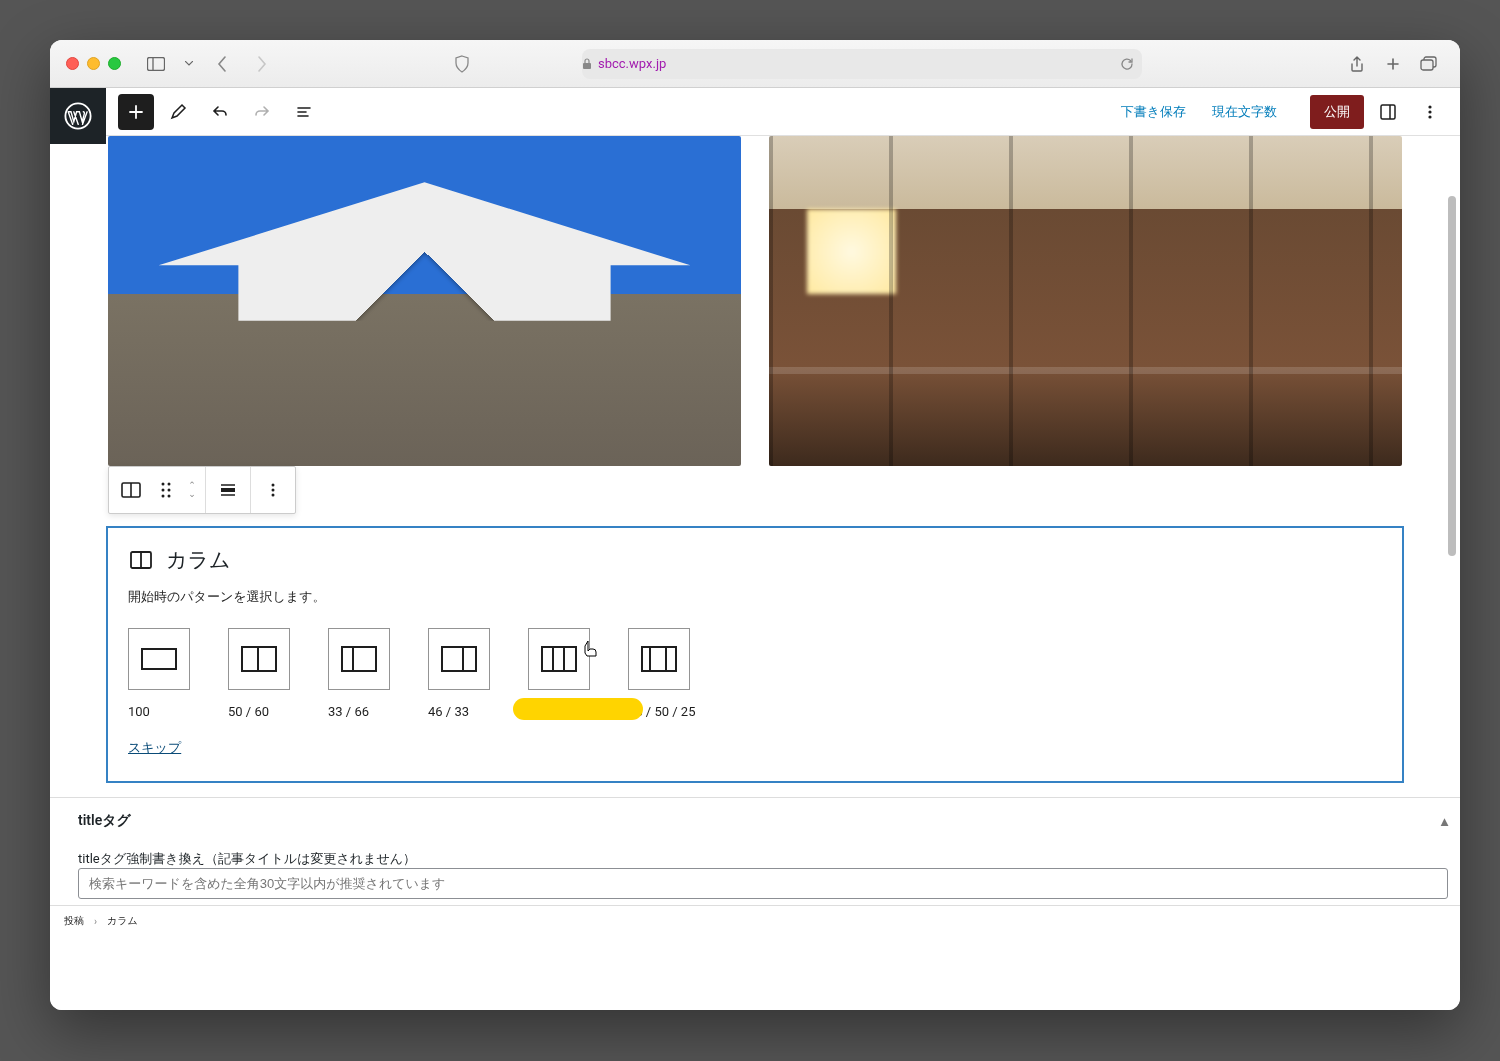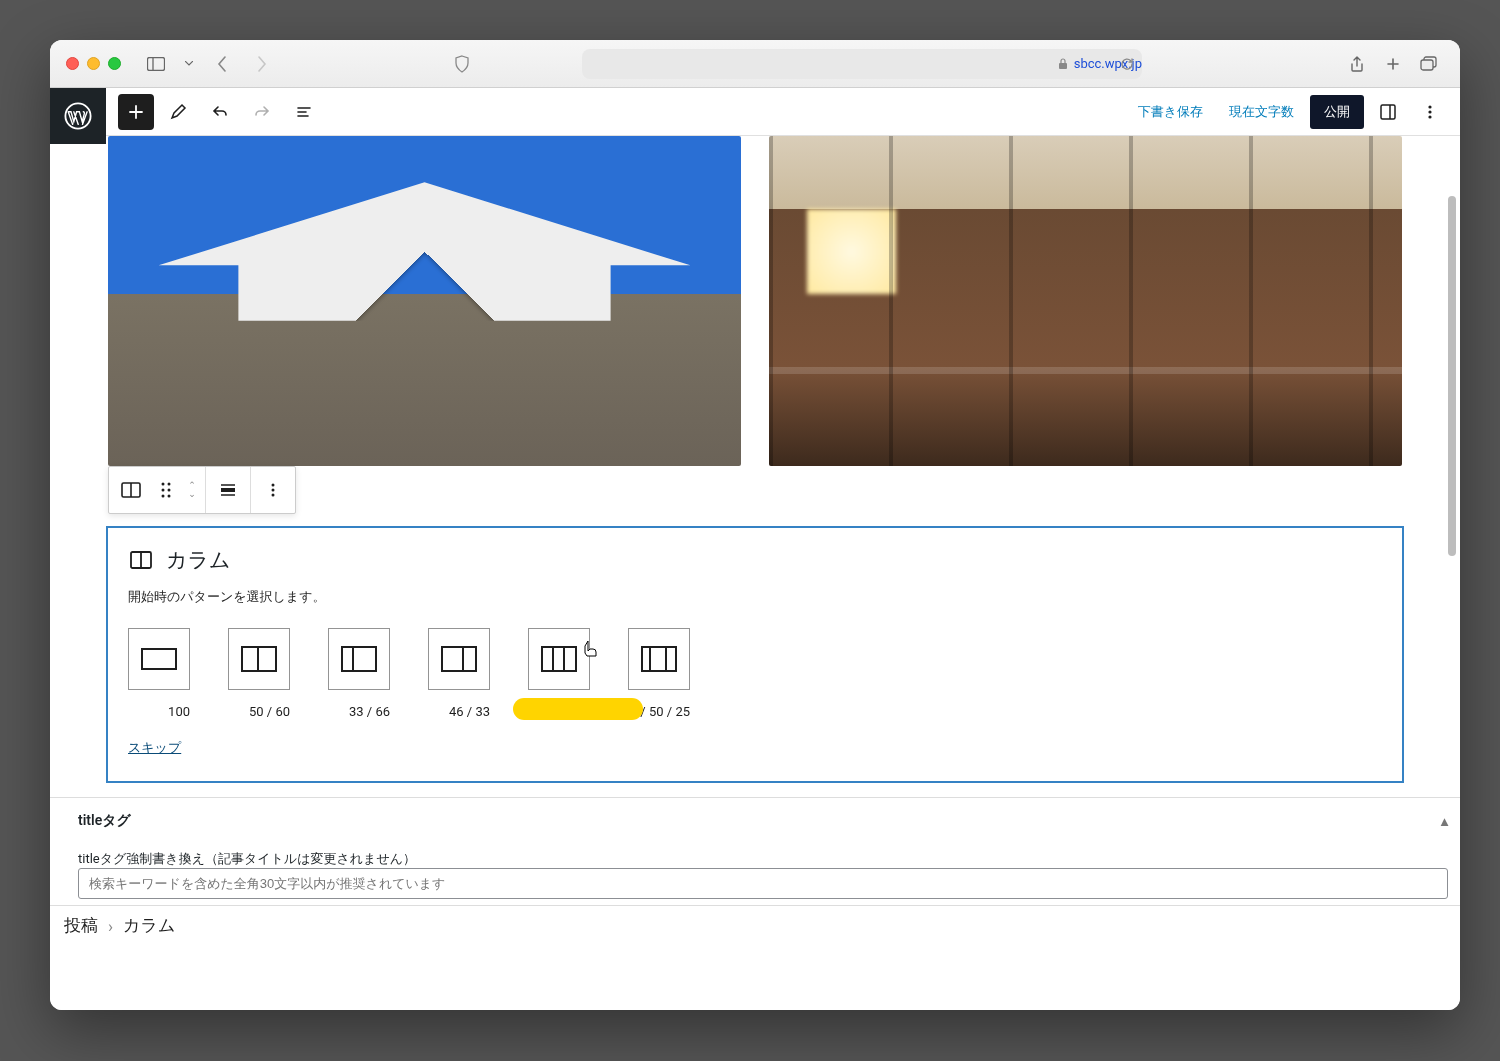--- a/index.html
+++ b/index.html
@@ -45,42 +45,42 @@
     width:30px; height:28px; border-radius:6px;
     display:flex; align-items:center; justify-content:center;
     color:#666;
   }
   .addr {
     flex: 0 0 560px;
     margin: 12px auto;
     height: 30px;
     background: #e8e8e8;
     border-radius: 8px;
-    display:flex; align-items:center; justify-content:flex-end;
-    gap:6px; color:#1d4ed8; font-size:13px;
+    display:flex; align-items:center; justify-content:flex-start;
+    gap:6px; color:#a21caf; font-size:13px;
     position:relative;
   }
   .addr .reload{position:absolute;right:8px;color:#888;}
   .safari-right{margin-left:auto;display:flex;gap:6px;}
   
   .wp-area{flex:1;display:flex;flex-direction:column;background:#fff;position:relative;}
   .wp-admin-stub{
     width:56px;background:#1d2327;height:56px;
     display:flex;align-items:center;justify-content:center;color:#fff;
     position:absolute;left:0;top:0;z-index:5;
   }
   .wp-toolbar{
     height:48px;border-bottom:1px solid #e0e0e0;
     display:flex;align-items:center;padding:0 12px 0 68px;gap:6px;
   }
   .sq-btn{width:36px;height:36px;border-radius:4px;display:flex;align-items:center;justify-content:center;color:#1e1e1e;}
   .add-btn{background:#1e1e1e;color:#fff;}
   .toolbar-spacer{flex:1;}
   .link-btn{color:#007cba;font-size:13px;padding:8px 10px;}
-  .publish-btn{background:#0f172a;color:#fff;border-radius:3px;padding:8px 14px;font-size:13px;}
+  .publish-btn{background:#7f1d1d;color:#fff;border-radius:3px;padding:8px 14px;font-size:13px;margin-left:17px;}
   
   .editor-canvas{flex:1;overflow-y:auto;position:relative;}
   .scroll-inner{padding:0 0 20px 0;}
   .image-row{display:flex;gap:28px;padding:0 58px;}
   .img-ph{flex:1;height:330px;border-radius:2px;position:relative;overflow:hidden;}
   .img-a{background:linear-gradient(180deg,#2a6fd4 0%,#2a6fd4 48%,#7a7263 48%,#6b6358 100%);}
   .img-a::before{content:"";position:absolute;left:8%;right:8%;top:14%;bottom:44%;
     background:
       linear-gradient(135deg,#eee 0 50%,transparent 0),
       linear-gradient(45deg,transparent 0 50%,#eee 0);
@@ -108,37 +108,37 @@
   
   .columns-block{
     margin:60px 56px 14px 56px;
     border:2px solid #3582c4;
     background:#fff;
     padding:18px 20px 24px 20px;
   }
   .cb-head{display:flex;align-items:center;gap:12px;font-size:21px;font-weight:500;margin-bottom:14px;}
   .cb-desc{font-size:13px;color:#1e1e1e;margin-bottom:22px;}
   .variants{display:flex;gap:38px;}
-  .variant{display:flex;flex-direction:column;align-items:flex-end;gap:14px;width:62px;}
+  .variant{display:flex;flex-direction:column;align-items:flex-start;gap:14px;width:62px;}
   .v-box{width:62px;height:62px;border:1px solid #949494;display:flex;align-items:center;justify-content:center;position:relative;}
   .v-inner{border:2px solid #1e1e1e;display:flex;}
   .v-col{border-right:2px solid #1e1e1e;}
   .v-col:last-child{border-right:none;}
   .v-label{font-size:13px;color:#1e1e1e;white-space:nowrap;}
   .skip{color:#0a4b78;text-decoration:underline;font-size:13px;margin-top:20px;display:inline-block;}
   .highlight{position:absolute;width:130px;height:22px;background:#ffd400;border-radius:12px;left:525px;top:756px;z-index:1;}
   .cursor{position:absolute;left:594px;top:700px;z-index:3;font-size:16px;color:#000;pointer-events:none;}
   
   .meta-panel{border-top:1px solid #ddd;padding:14px 12px 6px 28px;}
   .meta-head{display:flex;justify-content:space-between;align-items:center;font-weight:600;font-size:14px;margin-bottom:20px;}
   .meta-sub{font-size:13px;margin-bottom:0;}
   .meta-input{width:100%;border:1px solid #8c8f94;border-radius:3px;padding:7px 10px;font-size:13px;color:#999;background:#fff;}
   .meta-count{font-size:12px;color:#666;margin-top:8px;}
   
-  .breadcrumb{border-top:1px solid #ddd;padding:8px 14px;font-size:17px;display:flex;gap:10px;align-items:center;color:#1e1e1e;}
+  .breadcrumb{border-top:1px solid #ddd;padding:8px 14px;font-size:10px;display:flex;gap:10px;align-items:center;color:#1e1e1e;}
   .bc-sep{color:#888;}
   svg{display:block;}
   .fake-scrollbar{position:absolute;right:4px;top:60px;width:8px;height:360px;background:#bdbdbd;border-radius:4px;}
 </style>
 </head>
 <body>
 
 <div class="mac-window">
 
   <div class="safari-bar">

